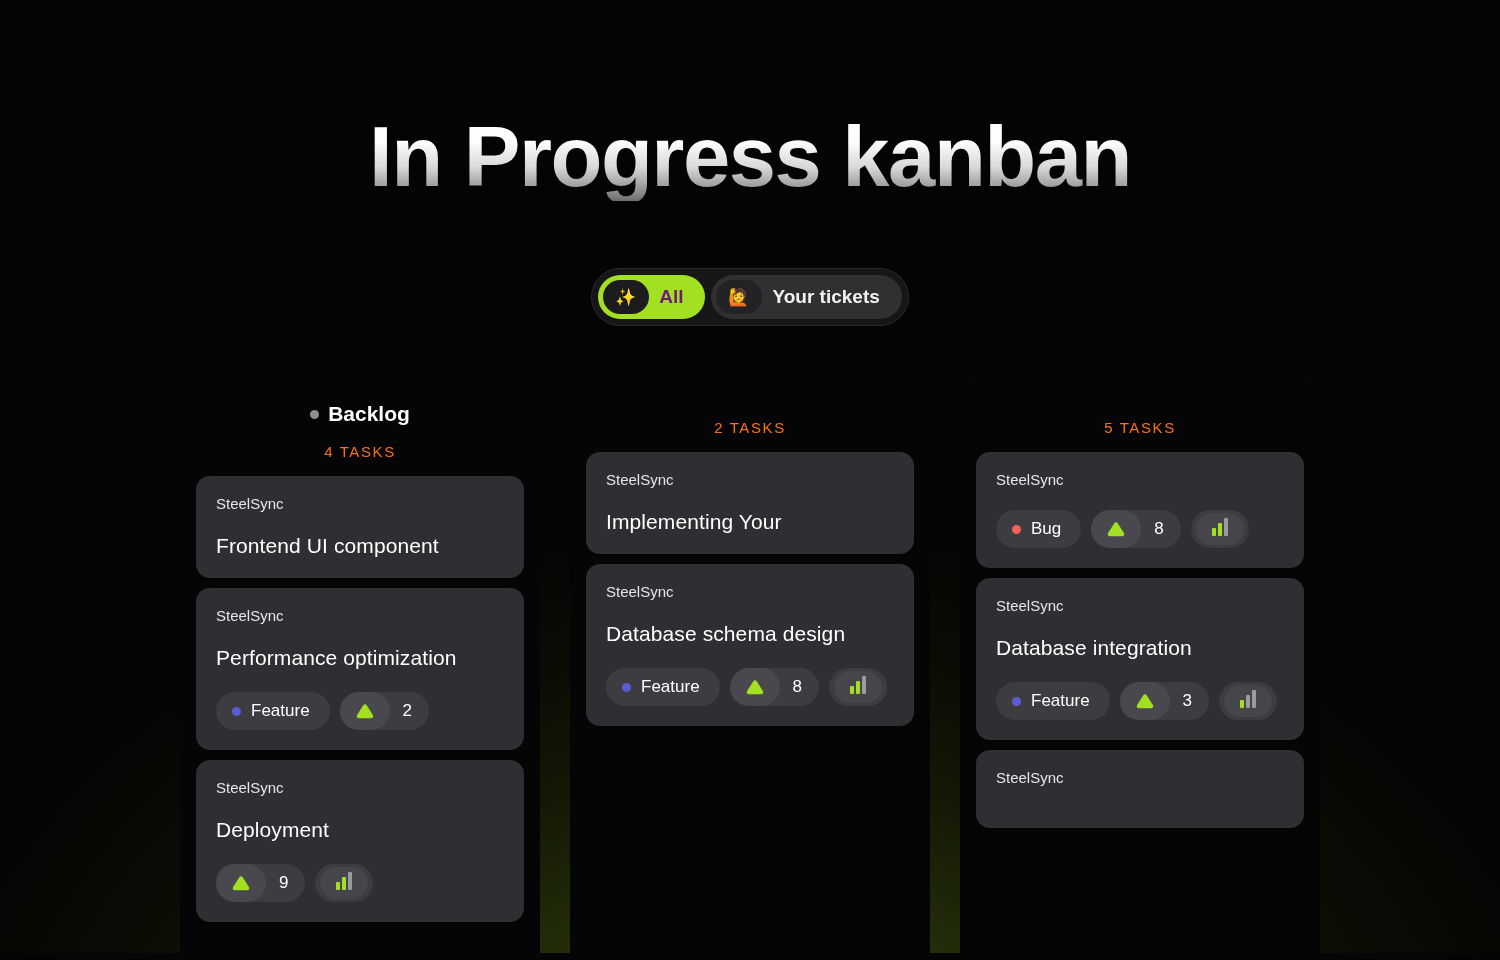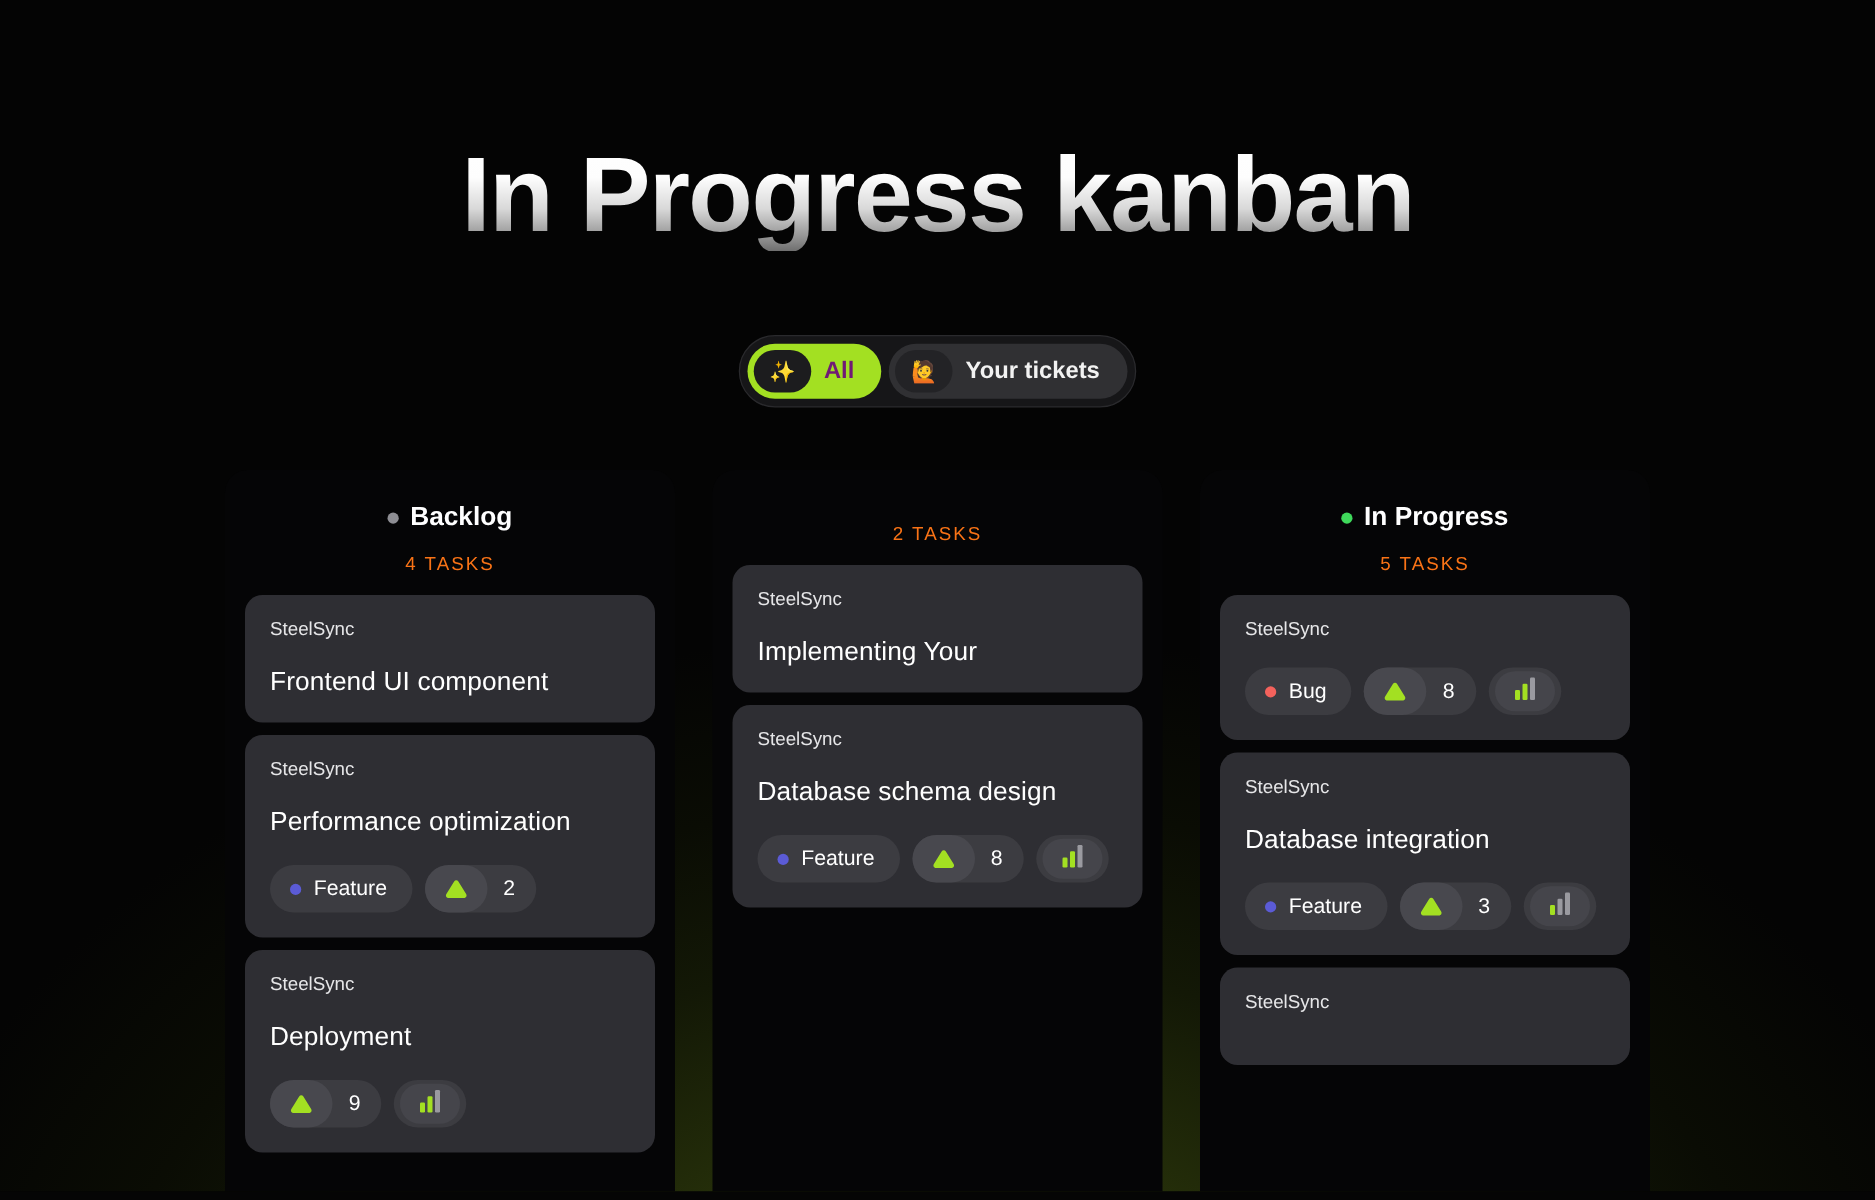--- a/index.html
+++ b/index.html
@@ -298,24 +298,20 @@
                   <span class="bar" style="height: 13px; background: rgb(163, 224, 34);"></span>
                   <span class="bar" style="height: 18px; background: rgb(154, 154, 160);"></span>
                 </span>
               </div>
             </div>
           </div>
         </div>
       </div>
       <div class="column">
         <div class="col-head">
-          <div class="col-title-row">
-            <span class="col-dot" style="background: rgb(63, 217, 91);"></span>
-            <span class="col-title">In Progress</span>
-          </div>
           <div class="col-count">5 TASKS</div>
         </div>
         <div class="cards">
           <div class="card">
             <div class="card-project">SteelSync</div>
             <div class="badges">
               <div class="badge badge-type">
                 <span class="badge-dot" style="background: rgb(244, 98, 92);"></span>
                 <span class="badge-text">Bug</span>
               </div>

